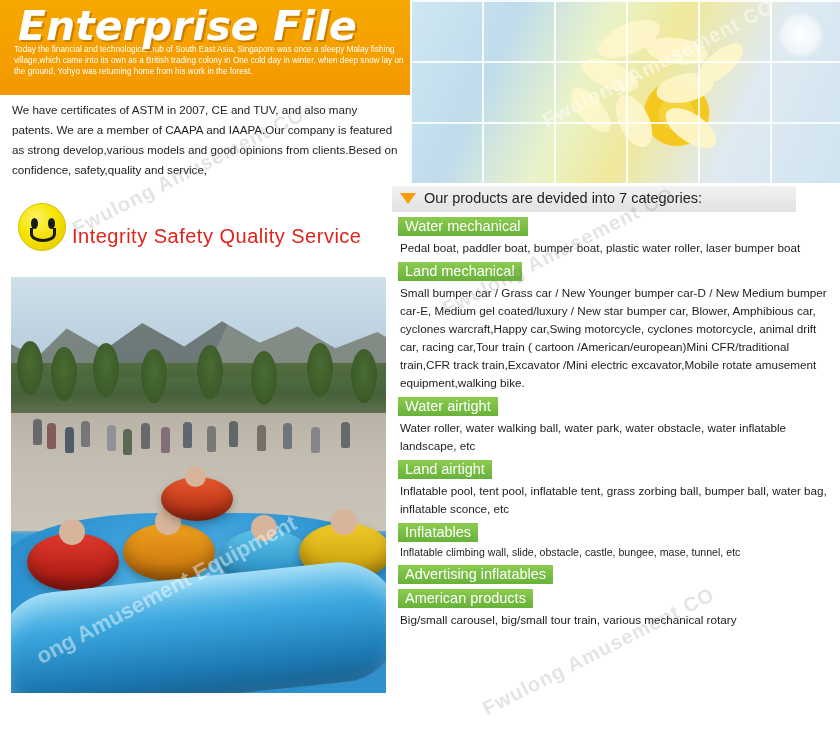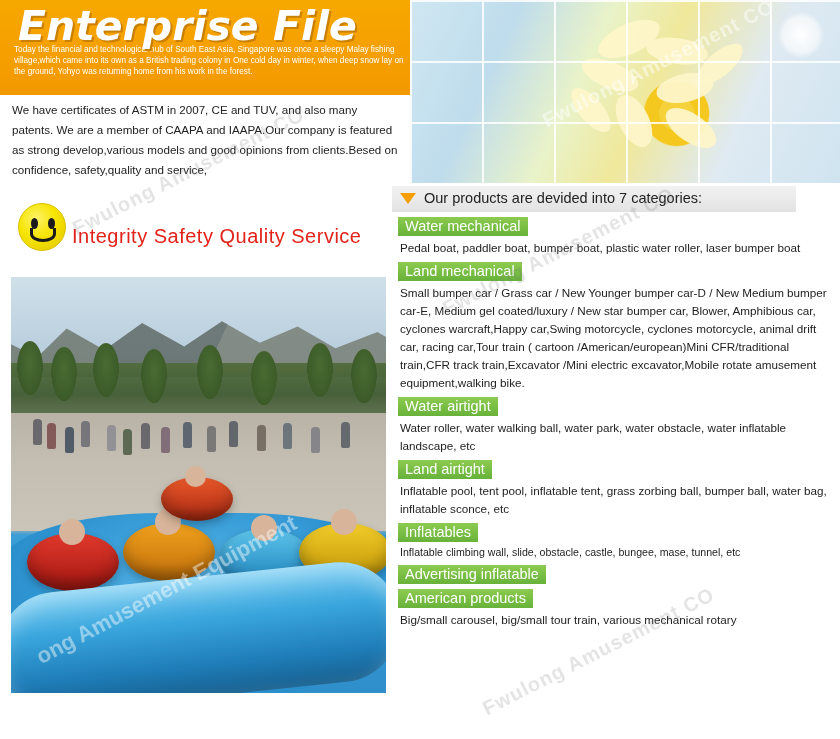--- a/index.html
+++ b/index.html
@@ -382,21 +382,21 @@
       <div class="cat-title">Land airtight</div>
       <div class="cat-body">Inflatable pool, tent pool, inflatable tent, grass zorbing ball, bumper ball, water bag, inflatable sconce, etc</div>
     </div>
 
     <div class="cat">
       <div class="cat-title">Inflatables</div>
       <div class="cat-body small">Inflatable climbing wall, slide, obstacle, castle, bungee, mase, tunnel, etc</div>
     </div>
 
     <div class="cat">
-      <div class="cat-title">Advertising inflatable</div>
+      <div class="cat-title">Advertising inflatables</div>
     </div>
 
     <div class="cat">
       <div class="cat-title">American products</div>
       <div class="cat-body">Big/small carousel, big/small tour train, various mechanical rotary</div>
     </div>
 
   </div>
 
   <div class="wm dark" style="left:60px; top:160px;">Fwulong Amusement CO</div>

